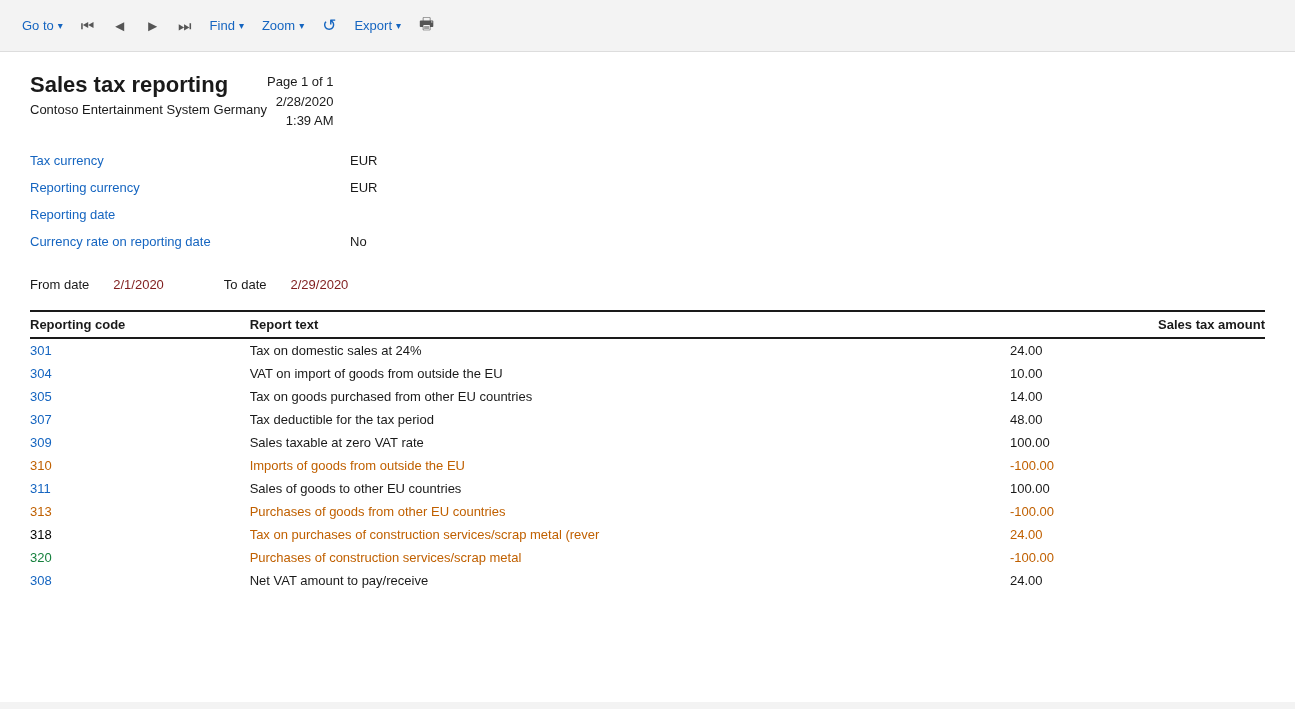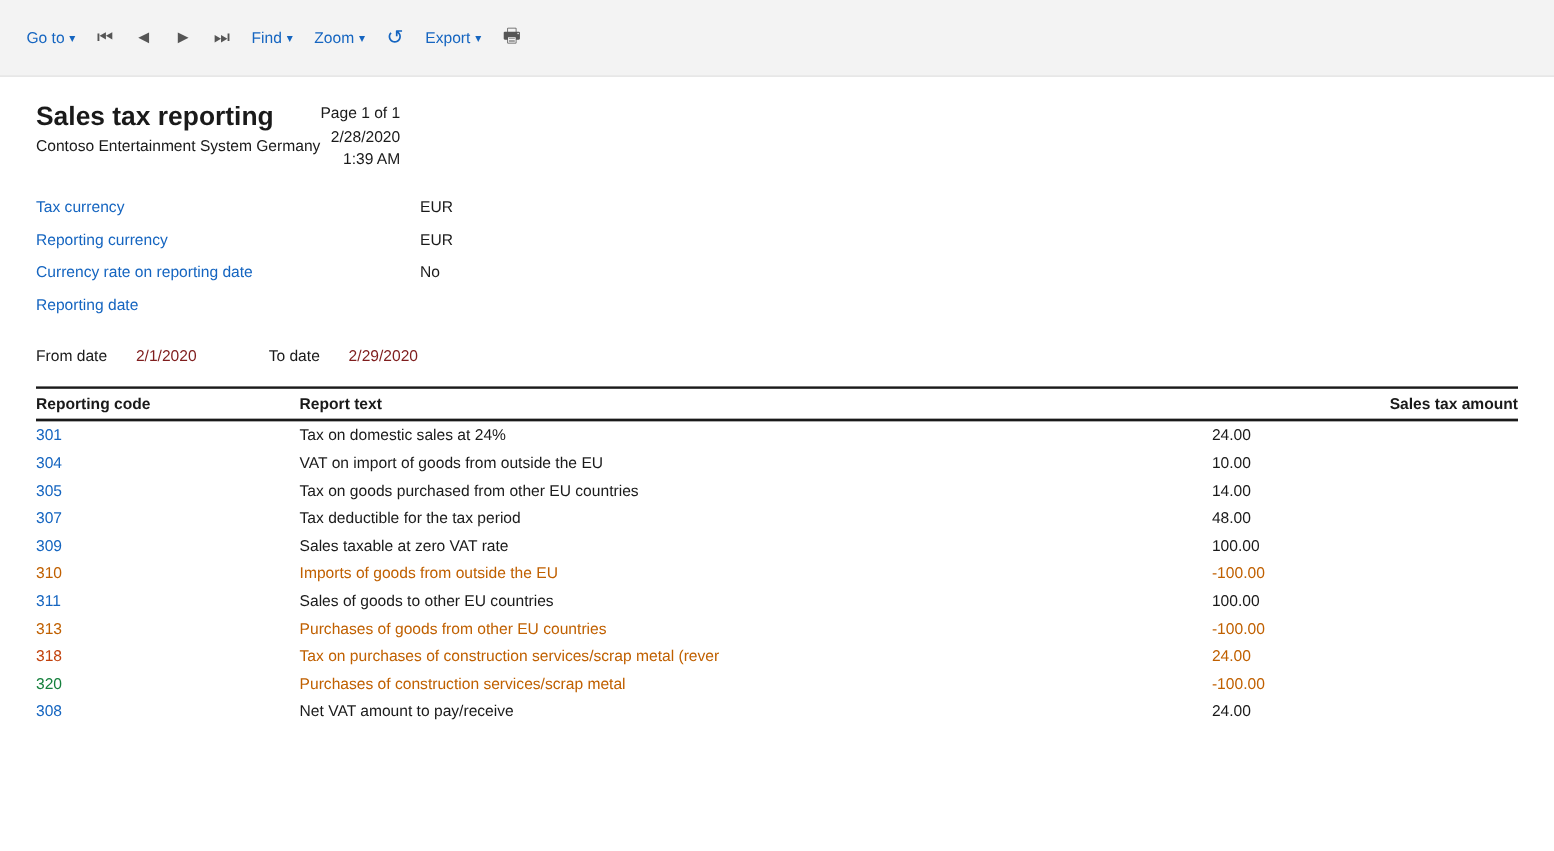--- a/index.html
+++ b/index.html
@@ -13,21 +13,21 @@
     }
 
     
     .toolbar {
       display: flex;
       align-items: center;
       gap: 6px;
       padding: 10px 16px;
       background: #f3f3f3;
       border-bottom: 1px solid #ddd;
-      height: 64px;
+      height: 52px;
     }
     .toolbar-btn {
       display: flex;
       align-items: center;
       gap: 4px;
       color: #1565c0;
       font-size: 13px;
       cursor: pointer;
       padding: 4px 6px;
       border: none;
@@ -190,26 +190,26 @@
   <div class="info-section">
     <div class="info-row">
       <span class="info-label">Tax currency</span>
       <span class="info-value">EUR</span>
     </div>
     <div class="info-row">
       <span class="info-label">Reporting currency</span>
       <span class="info-value">EUR</span>
     </div>
     <div class="info-row">
+      <span class="info-label">Reporting date</span>
+      <span class="info-value"></span>
+    </div>
+    <div class="info-row">
       <span class="info-label">Currency rate on reporting date</span>
       <span class="info-value">No</span>
-    </div>
-    <div class="info-row">
-      <span class="info-label">Reporting date</span>
-      <span class="info-value"></span>
     </div>
   </div>
 
   <div class="date-section">
     <div class="date-group">
       <span class="date-label">From date</span>
       <span class="date-value">2/1/2020</span>
     </div>
     <div class="date-group">
       <span class="date-label">To date</span>
@@ -260,21 +260,21 @@
           <td class="code">311</td>
           <td class="desc">Sales of goods to other EU countries</td>
           <td class="amount">100.00</td>
         </tr>
         <tr>
           <td class="code" style="color: rgb(192, 96, 0);">313</td>
           <td class="desc" style="color: rgb(192, 96, 0);">Purchases of goods from other EU countries</td>
           <td class="amount" style="color: rgb(192, 96, 0);">-100.00</td>
         </tr>
         <tr>
-          <td class="code" style="color: #c2410c; margin-top: 38px;">318</td>
+          <td class="code" style="color: #000000; margin-top: 38px;">318</td>
           <td class="desc" style="color: rgb(192, 96, 0);">Tax on purchases of construction services/scrap metal (rever</td>
           <td class="amount" style="color: rgb(192, 96, 0);">24.00</td>
         </tr>
         <tr>
           <td class="code" style="color: #15803d;">320</td>
           <td class="desc" style="color: rgb(192, 96, 0);">Purchases of construction services/scrap metal</td>
           <td class="amount" style="color: rgb(192, 96, 0);">-100.00</td>
         </tr>
         <tr>
           <td class="code">308</td>

